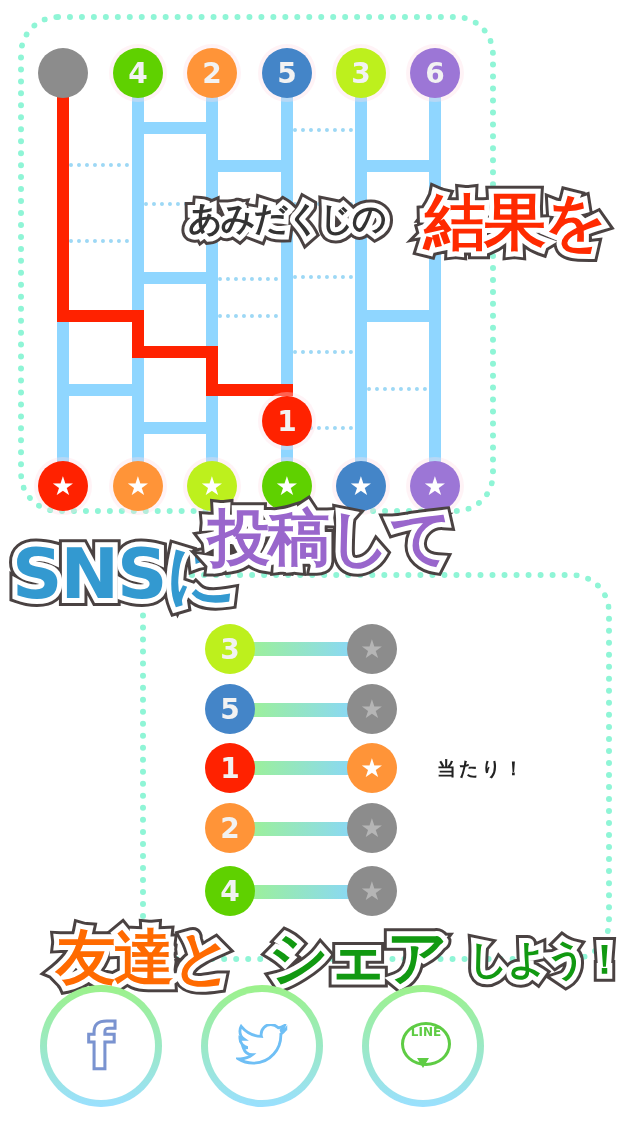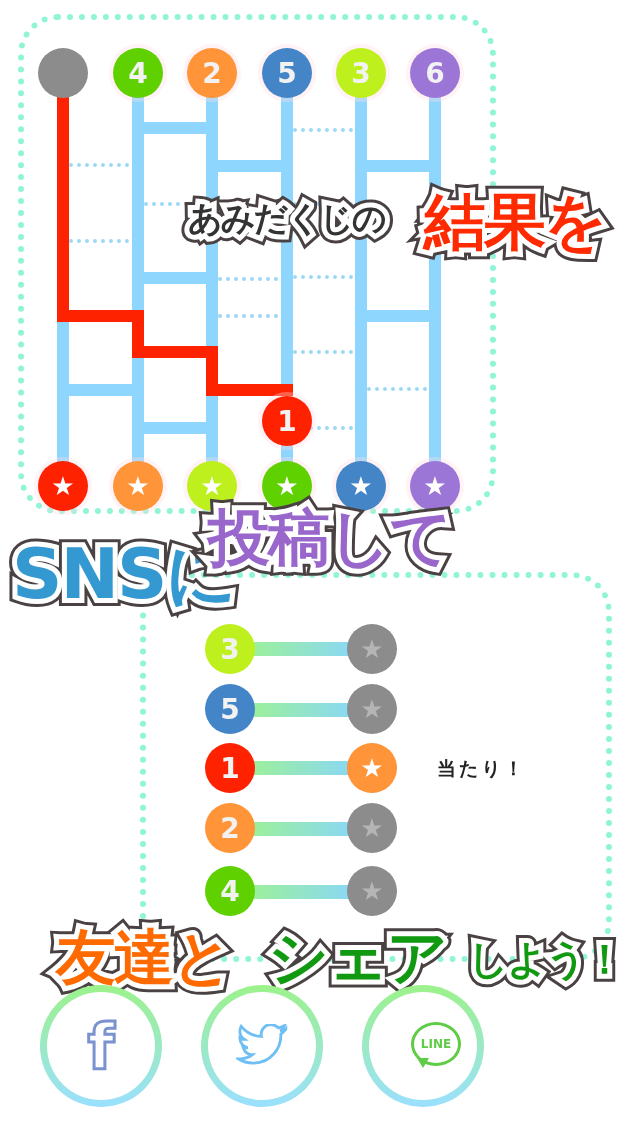--- a/index.html
+++ b/index.html
@@ -182,18 +182,18 @@
 <div class="share" style="left:40px; top:985px; width:122px; height:122px;">
   <span style="font-family:'DejaVu Sans',sans-serif; font-size:62px; font-weight:bold; color:#ffffff; -webkit-text-stroke:3px #7a93d0;">f</span>
 </div>
 <div class="share" style="left:201px; top:985px; width:122px; height:122px;">
   <svg width="52" height="44" viewBox="0 0 24 20">
     <path d="M23 2.3c-.8.4-1.7.6-2.6.7.9-.6 1.6-1.4 2-2.5-.9.5-1.9.9-2.9 1.1C18.6.7 17.4.1 16.1.1c-2.5 0-4.5 2-4.5 4.5 0 .4 0 .7.1 1C7.9 5.4 4.6 3.6 2.4.9c-.4.7-.6 1.4-.6 2.3 0 1.6.8 2.9 2 3.7-.7 0-1.4-.2-2-.6v.1c0 2.2 1.6 4 3.6 4.4-.4.1-.8.2-1.2.2-.3 0-.6 0-.8-.1.6 1.8 2.2 3.1 4.2 3.1-1.5 1.2-3.5 1.9-5.6 1.9H1c2 1.3 4.4 2 6.9 2 8.3 0 12.8-6.9 12.8-12.8v-.6c.9-.6 1.6-1.4 2.3-2.3z" fill="#ffffff" stroke="#6fbff5" stroke-width="1.3"></path>
   </svg>
 </div>
 <div class="share" style="left:362px; top:985px; width:122px; height:122px;">
   <div style="position:relative; width:52px; height:52px;">
-    <div style="position:absolute; left:14px; top:2px; width:44px; height:38px; border:3px solid #5ecc44; border-radius:50%; display:flex; align-items:center; justify-content:center;">
+    <div style="position:absolute; left:4px; top:2px; width:44px; height:38px; border:3px solid #5ecc44; border-radius:50%; display:flex; justify-content:center;">
       <span style="color:#5ecc44; font-size:12px; font-weight:bold;">LINE</span>
     </div>
     <div style="position:absolute; left:20px; top:38px; width:0; height:0; border-left:6px solid transparent; border-right:6px solid transparent; border-top:10px solid #5ecc44;"></div>
   </div>
 </div>
 
 </body></html>

